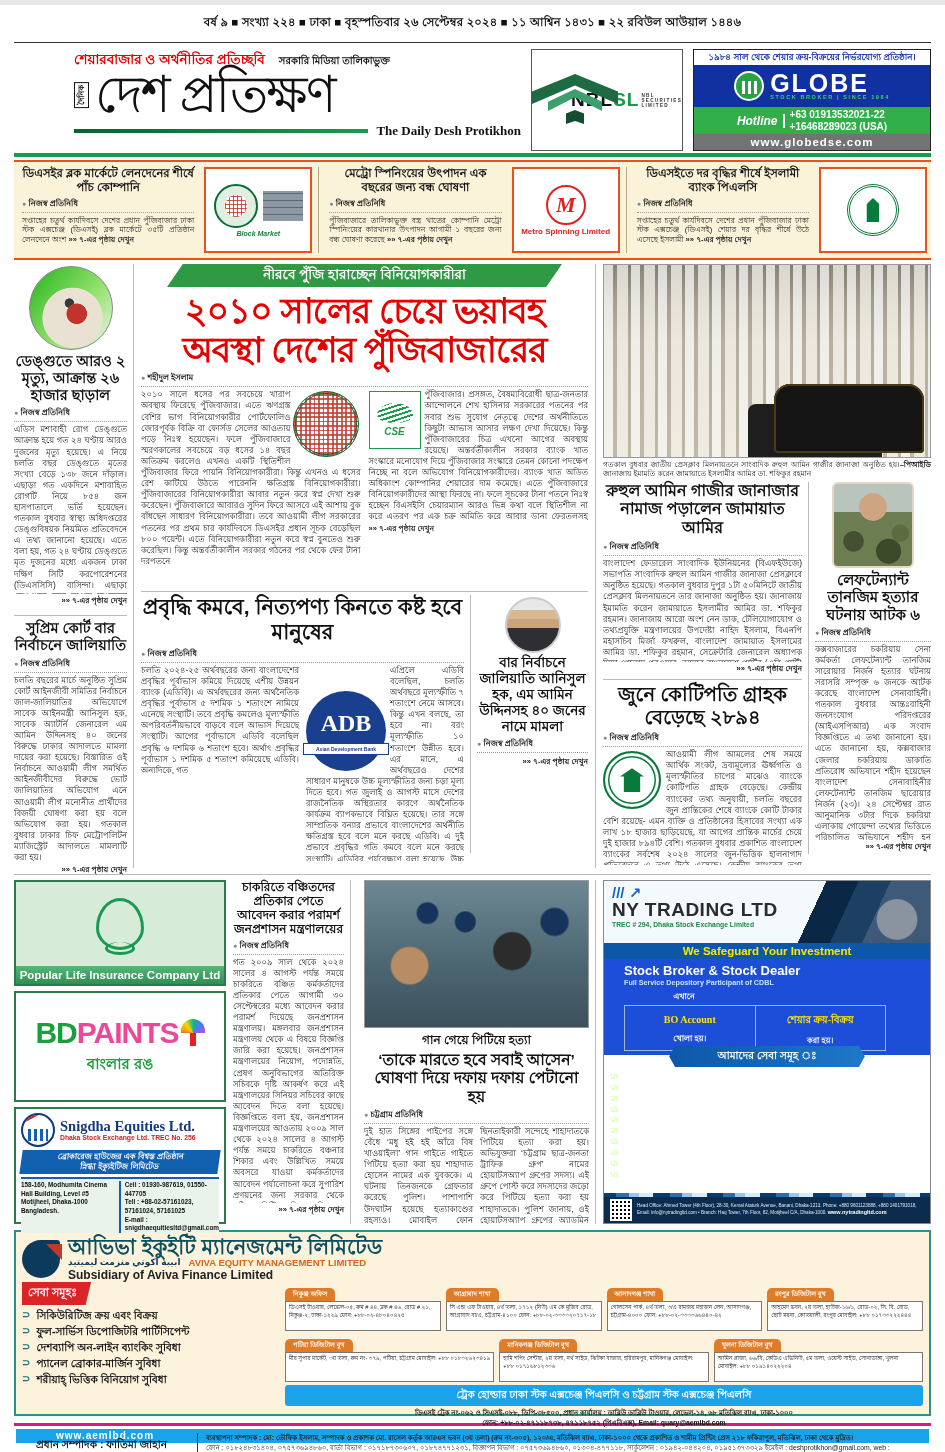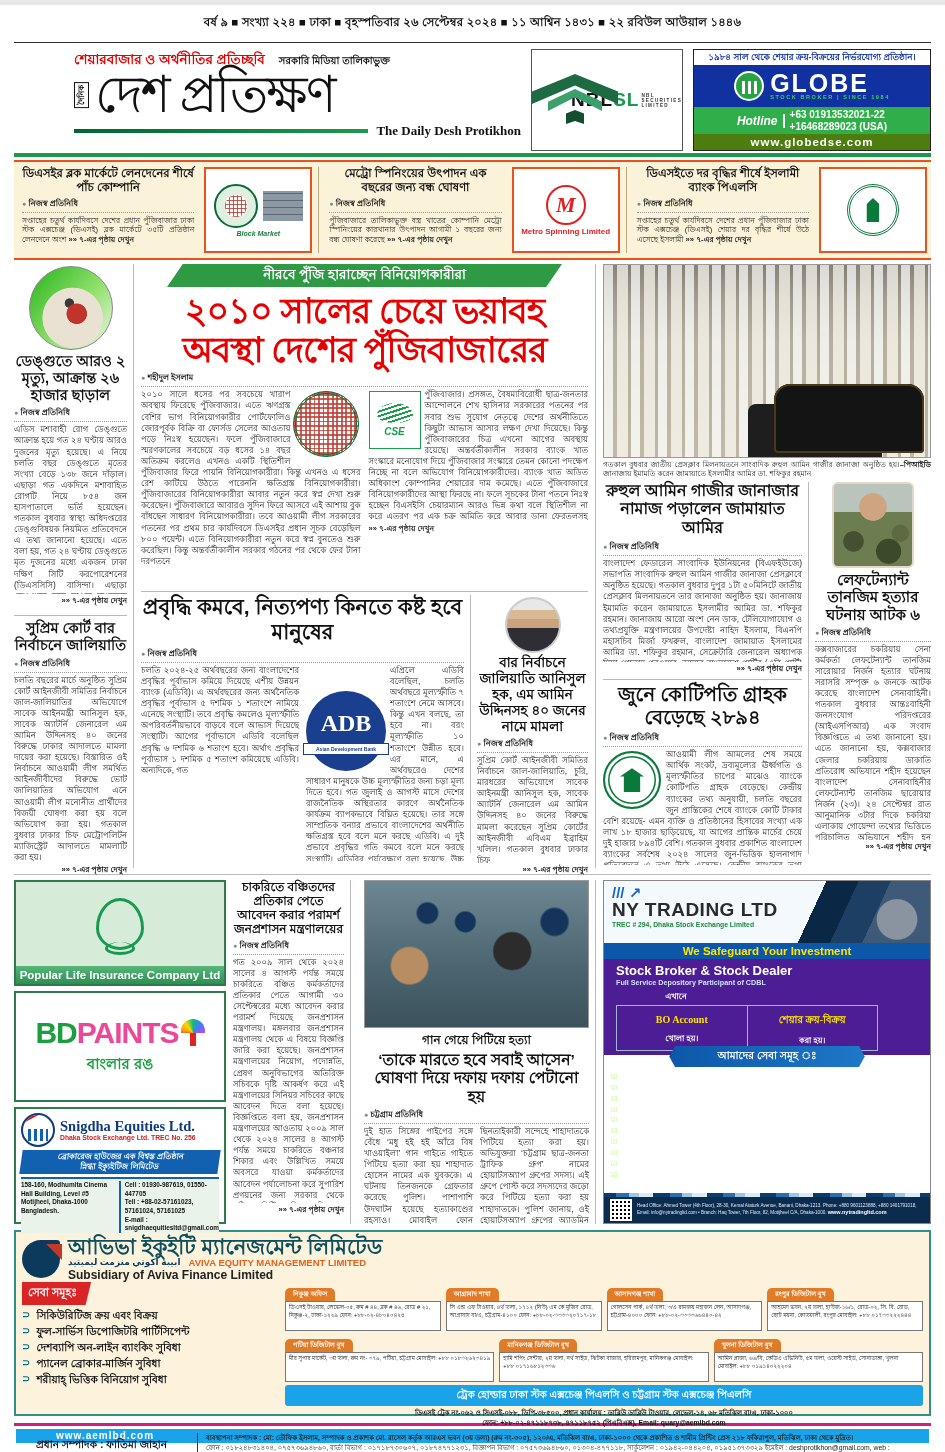--- a/index.html
+++ b/index.html
@@ -30,21 +30,21 @@
 .globe{width:238px;border:1.5px solid #222;display:flex;flex-direction:column;overflow:hidden}
 .glo-top{background:#fff;color:#1131a0;font-weight:800;font-size:8.8px;text-align:center;padding:2px 1px;line-height:1.25}
 .glo-mid{flex:1;background:#1131a0;display:flex;align-items:center;justify-content:center;gap:6px}
 .glo-ball{width:30px;height:30px;border-radius:50%;background:#27a344;position:relative;overflow:hidden;border:2px solid #fff}
 .glo-ball::after{content:"";position:absolute;bottom:5px;left:6px;width:17px;height:13px;background:repeating-linear-gradient(90deg,#fff 0 3px,transparent 3px 6px)}
 .glo-word{color:#fff;font-weight:900;font-size:25px;letter-spacing:2px;line-height:.9}
 .glo-word small{display:block;font-size:5.5px;color:#35d45e;letter-spacing:1.6px;font-weight:700}
 .glo-green{background:#2fae4a;display:flex;align-items:center;justify-content:center;gap:5px;padding:2px 3px}
 .glo-hl{color:#fff;font-weight:800;font-size:12px;font-style:italic;border-right:2px solid #fff;padding-right:5px}
 .glo-nums{color:#fff;font-weight:800;font-size:10px;line-height:1.15}
-.glo-web{background:#4d7c0f;color:#fff;font-weight:800;font-size:11.5px;text-align:center;padding:2px 0;letter-spacing:1px}
+.glo-web{background:#737373;color:#fff;font-weight:800;font-size:11.5px;text-align:center;padding:2px 0;letter-spacing:1px}
 .grule{height:4px;background:#1b9a4c;margin-top:2px}
 
 .teasers{height:100px;margin-top:3px;background:#fbf3d9;border-top:2.5px solid #e8521d;border-bottom:2.5px solid #e8521d;display:flex;align-items:stretch;gap:6px;padding:5px 4px}
 .tz{flex:1;display:flex;flex-direction:column;padding:0 4px}
 .tz+.tzlogo{margin-left:0}
 .tz h4{font-size:11.5px;text-align:center;line-height:1.2;font-weight:800}
 .tz .body{font-size:7.6px;line-height:1.3;text-align:justify;margin-top:1px}
 .tzlogo{width:108px;background:#fff;border:2px solid #e8521d;display:flex;flex-direction:column;align-items:center;justify-content:center;gap:2px}
 .sep{width:1px;background:#b9a97f}
 .dse2{width:44px;height:44px;border-radius:50%;border:2.5px double #0a6b33;background:radial-gradient(circle,#fff 0 40%,#dff0e2 41%),#fff;position:relative}
@@ -140,21 +140,21 @@
 .beat .hd{font-size:15.5px}
 .beat-body{column-count:2;column-gap:7px;height:104px;overflow:hidden}
 
 .ny{flex:1;border:1px solid #888;display:flex;flex-direction:column;overflow:hidden}
 .ny-top{height:62px;background:#f4f9fd;position:relative;padding:6px 8px}
 .ny-wedge{position:absolute;right:0;top:0;width:150px;height:62px;background:radial-gradient(circle at 78% 62%,#8a93a0 0 16%,transparent 17%),linear-gradient(115deg,transparent 26%,#0a2746 26% 44%,#1c3f63 44% 62%,#3e5a78 62%)}
 .ny-arrow{color:#1464c8;font-weight:900;font-size:15px;line-height:.8}
 .ny-name{font-weight:800;font-size:19px;color:#2b2b2b;letter-spacing:.5px}
 .ny-trec{font-size:6.8px;color:#1b8a3c;font-weight:800}
 .ny-slog{background:#0d57a8;color:#ffe400;font-weight:800;font-size:11.5px;text-align:center;padding:2px 0}
-.ny-navy{background:#4c1d95;color:#fff;padding:4px 12px;height:96px}
+.ny-navy{background:#1d4ed8;color:#fff;padding:4px 20px;height:96px}
 .ny-role1{font-weight:800;font-size:13px}
 .ny-role2{font-size:7.2px;font-weight:700;color:#cfe2f5}
 .ny-here{font-size:8px;margin:3px 0 2px;color:#fff;font-weight:700;text-align:center;width:120px}
 .ny-boxes{display:flex;border:1px solid #9fb8d2;width:262px}
 .ny-boxes>div{flex:1;text-align:center;padding:3px 2px;border-right:1px solid #9fb8d2}
 .ny-boxes>div:last-child{border-right:none}
 .ny-boxes .y{color:#ffe400;font-weight:800;font-size:10px;font-family:"Liberation Serif",serif}
 .ny-boxes .w{color:#fff;font-size:8px;font-weight:700}
 .ny-svcband{background:linear-gradient(90deg,#0d57a8,#1e78c8);color:#fff;font-weight:800;font-size:10.5px;text-align:center;padding:2px 0;clip-path:polygon(3% 0,97% 0,100% 50%,97% 100%,3% 100%,0 50%);width:60%;margin:-9px auto 0;position:relative}
 .ny-list{flex:1;background:linear-gradient(180deg,#aednf 0,#9fd4f2 0,#4c9cd8 70%,#1e78c8);padding:5px 7px 2px}
@@ -322,21 +322,20 @@
                   <b class="s">Asian Development Bank</b>
                 </span>
               <span>এপ্রিলে এডিবি বলেছিল, চলতি অর্থবছরে মূল্যস্ফীতি ৭ শতাংশে নেমে আসবে। কিন্তু এখন বলছে, তা হবে না। বরং মূল্যস্ফীতি ১০ শতাংশে উন্নীত হবে। এর মানে, এ অর্থবছরেও দেশের সাধারণ মানুষকে উচ্চ মূল্যস্ফীতির জন্য চড়া মূল্য দিতে হবে। গত জুলাই ও আগস্ট মাসে দেশের রাজনৈতিক অস্থিরতার কারণে অর্থনৈতিক কার্যক্রম ব্যাপকভাবে বিঘ্নিত হয়েছে। তার সঙ্গে সাম্প্রতিক বন্যার প্রভাবে বাংলাদেশের অর্থনীতি ক্ষতিগ্রস্ত হবে বলে মনে করছে এডিবি। এ দুই প্রভাবে প্রবৃদ্ধির গতি কমবে বলে মনে করছে সংস্থাটি। এডিবির পর্যবেক্ষণে বলা হয়েছে, উচ্চ মূল্যস্ফীতি, বৈশ্বিক অর্থনীতির ধীরগতি ও অন্যান্য সামষ্টিক অর্থনৈতিক চ্যালেঞ্জের কারণে চাহিদা কমবে। পণ্য ও জ্বালানির দাম বেড়ে যাওয়া এবং টাকার অবমূল্যায়ন হওয়ায় মূল্যস্ফীতির হার বাড়ছে। তবে</span> 
             </div>
           </div>
         </div>
         <div class="barcase">
           <div class="port-anisul"></div>
           <div class="hd">বার নির্বাচনে জালিয়াতি আনিসুল হক, এম আমিন উদ্দিনসহ ৪০ জনের নামে মামলা</div>
           <div class="by"><span class="dot">●</span> <span>নিজস্ব প্রতিনিধি</span></div>
-          <div class="body" style="height:108px;overflow:hidden">সুপ্রিম কোর্ট আইনজীবী সমিতির নির্বাচনে জাল-জালিয়াতি, চুরি, মারধরের অভিযোগে সাবেক আইনমন্ত্রী আনিসুল হক, সাবেক অ্যাটর্নি জেনারেল এম আমিন উদ্দিনসহ ৪০ জনের বিরুদ্ধে মামলা করেছেন সুপ্রিম কোর্টের আইনজীবী এবিএম ইব্রাহিম খলিল। গতকাল বুধবার ঢাকার চিফ</div>
           <div class="more" style="text-align:right">»» ৭-এর পৃষ্ঠায় দেখুন</div>
         </div>
       </div>
     </div>
 
     <div class="colR">
       <div class="photo-funeral"></div>
       <div class="fcap">
         <span class="credit">–পিআইডি</span>
         <span>গতকাল বুধবার জাতীয় প্রেসক্লাব মিলনায়তনে সাংবাদিক রুহুল আমিন গাজীর জানাজা অনুষ্ঠিত হয়। জানাজায় ইমামতি করেন জামায়াতে ইসলামীর আমির ডা. শফিকুর রহমান</span>

